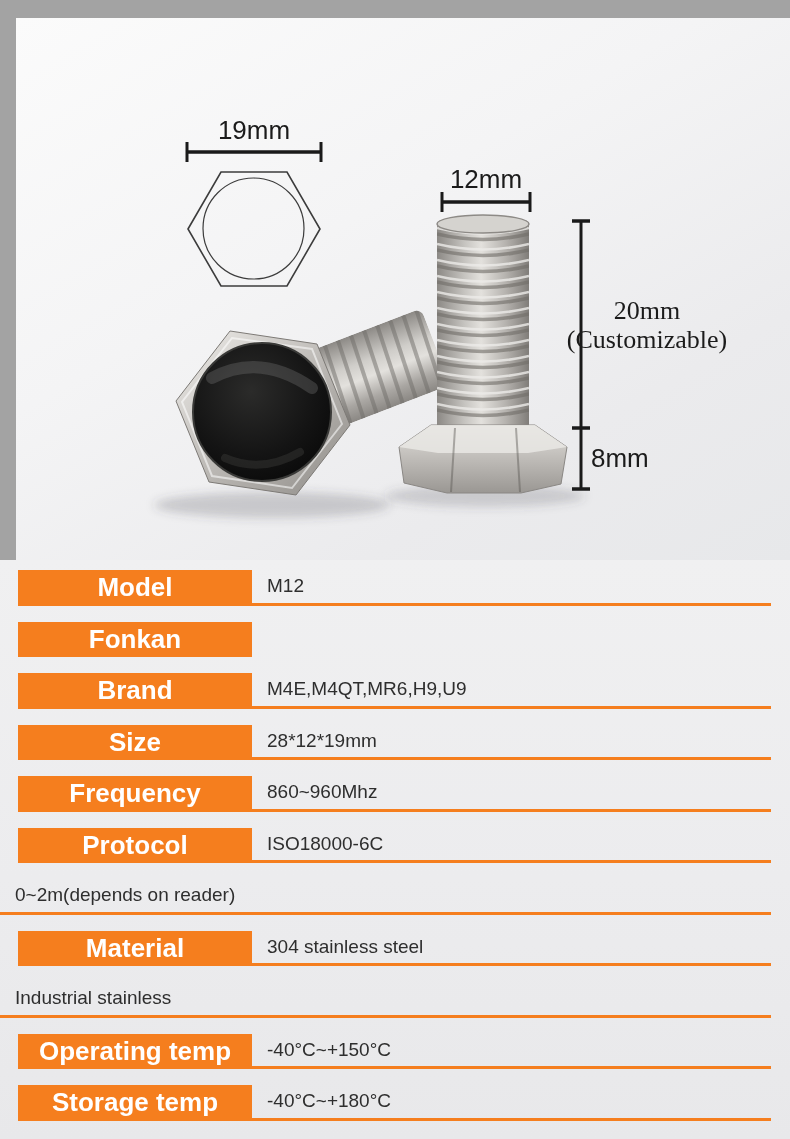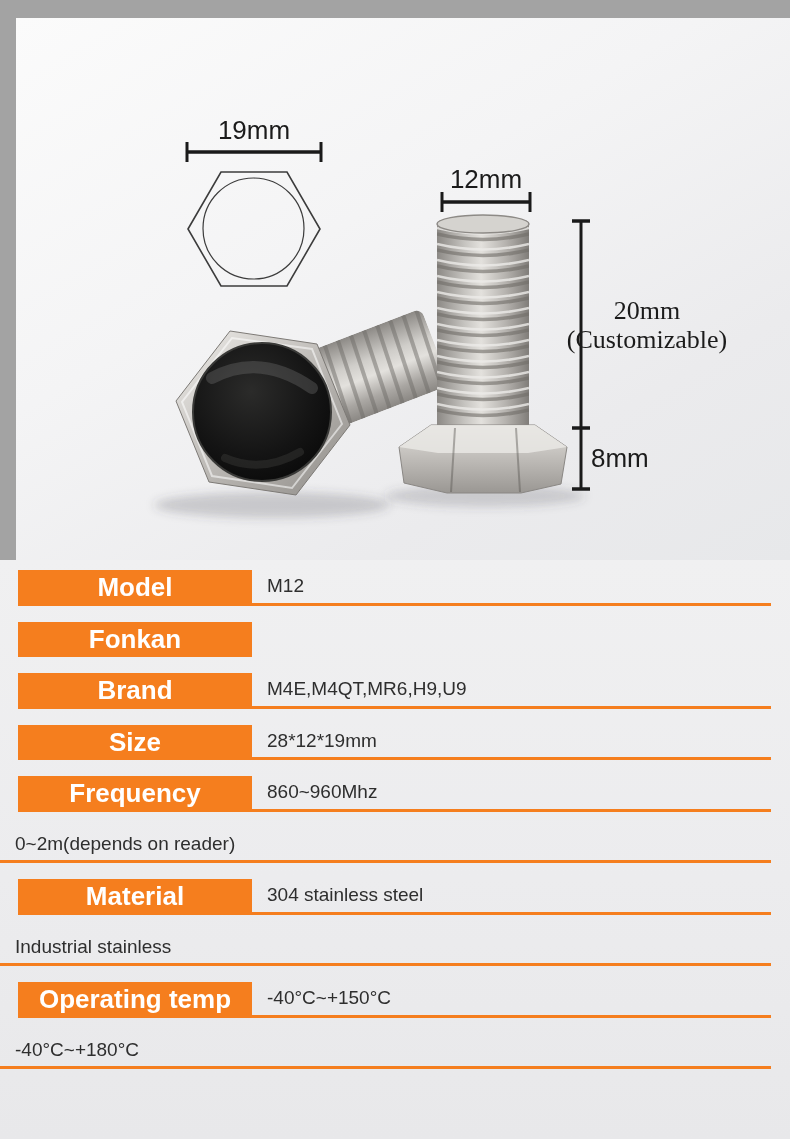--- a/index.html
+++ b/index.html
@@ -196,37 +196,42 @@
     <div class="spec-row">
       <div class="spec-label">Size</div>
       <div class="spec-value">28*12*19mm</div>
     </div>
 
     <div class="spec-row">
       <div class="spec-label">Frequency</div>
       <div class="spec-value">860~960Mhz</div>
     </div>
 
+    <div class="spec-row">
+      <div class="spec-label">Protocol</div>
+      <div class="spec-value">ISO18000-6C</div>
+    </div>
 
     <div class="spec-row">
       <div class="spec-value">0~2m(depends on reader)</div>
     </div>
 
     <div class="spec-row">
       <div class="spec-label">Material</div>
       <div class="spec-value">304 stainless steel</div>
     </div>
 
     <div class="spec-row">
       <div class="spec-value">Industrial stainless</div>
     </div>
 
     <div class="spec-row">
       <div class="spec-label">Operating temp</div>
       <div class="spec-value">-40°C~+150°C</div>
     </div>
 
     <div class="spec-row">
+      <div class="spec-label">Storage temp</div>
       <div class="spec-value">-40°C~+180°C</div>
     </div>
   </div>
 
 </div>
 
 </body></html>

